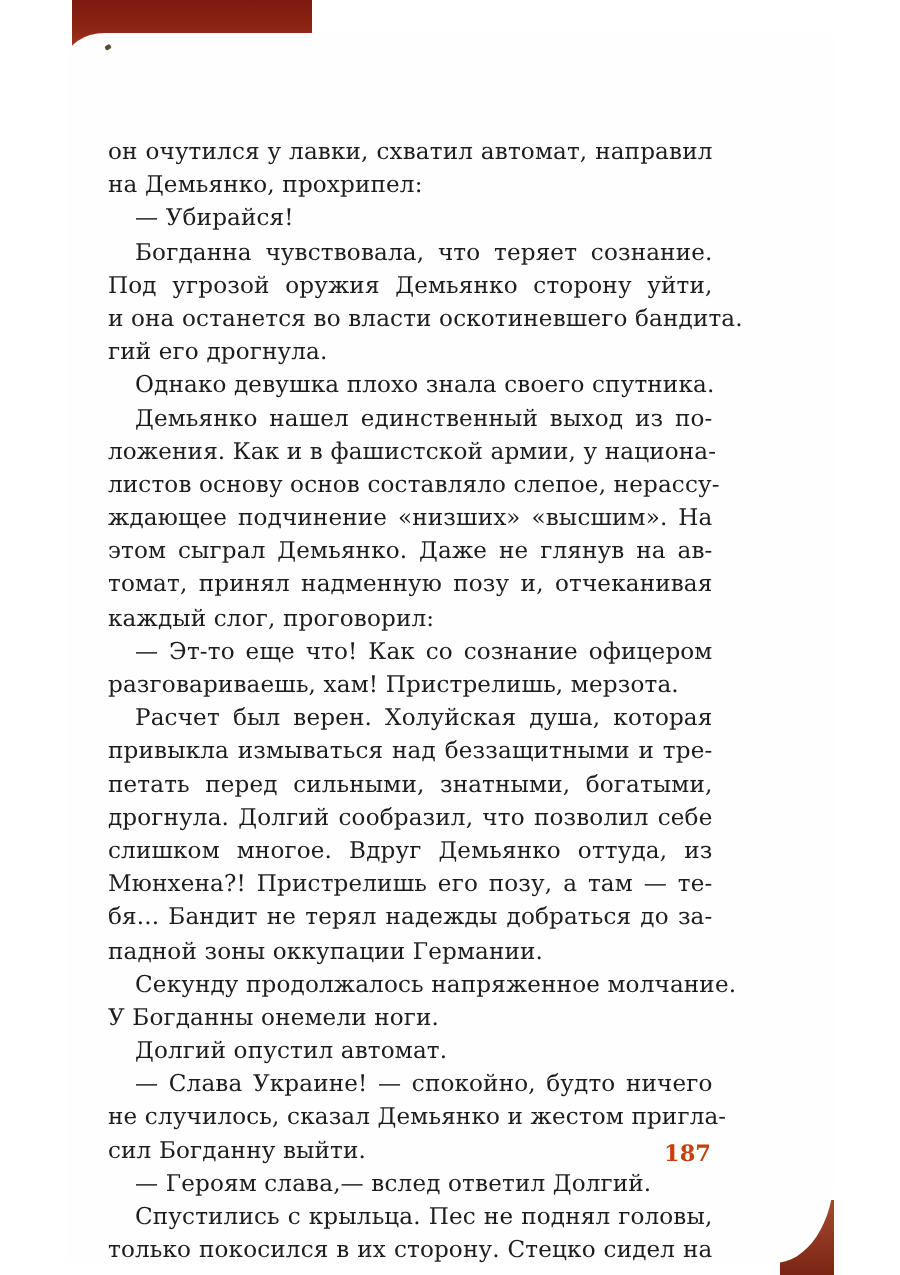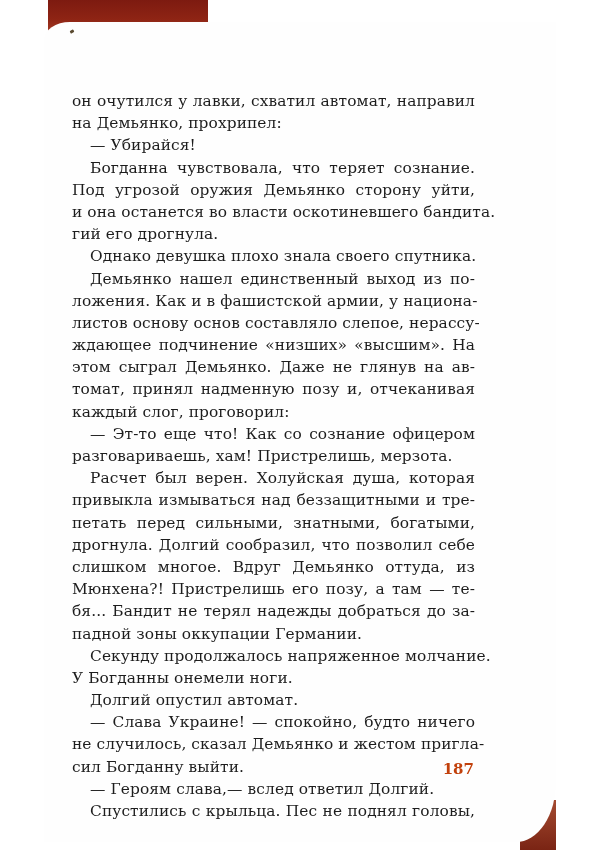--- a/index.html
+++ b/index.html
@@ -77,15 +77,16 @@
     <span class="line">бя... Бандит не терял надежды добраться до за-</span>
     <span class="line short">падной зоны оккупации Германии.</span>
     <span class="line indent">Секунду продолжалось напряженное молчание.</span>
     <span class="line short">У Богданны онемели ноги.</span>
     <span class="line indent short">Долгий опустил автомат.</span>
     <span class="line indent">— Слава Украине! — спокойно, будто ничего</span>
     <span class="line">не случилось, сказал Демьянко и жестом пригла-</span>
     <span class="line short">сил Богданну выйти.</span>
     <span class="line indent short">— Героям слава,— вслед ответил Долгий.</span>
     <span class="line indent">Спустились с крыльца. Пес не поднял головы,</span>
+    <span class="line">только покосился в их сторону. Стецко сидел на</span>
   </div>
 
 <div class="pagenum">187</div>
 
 </body></html>

